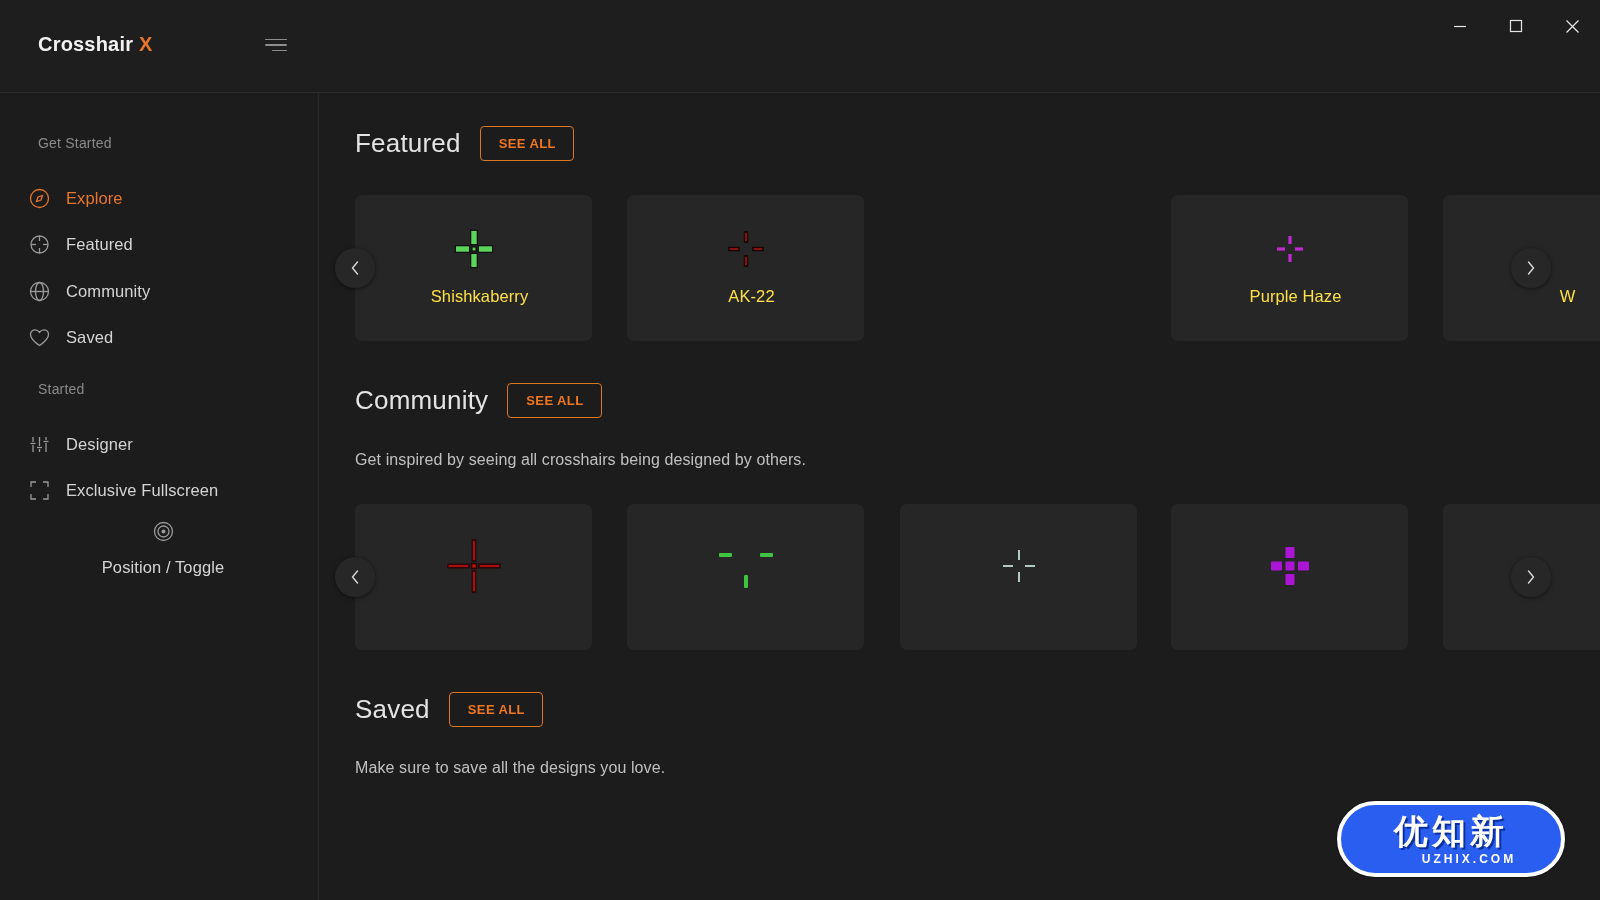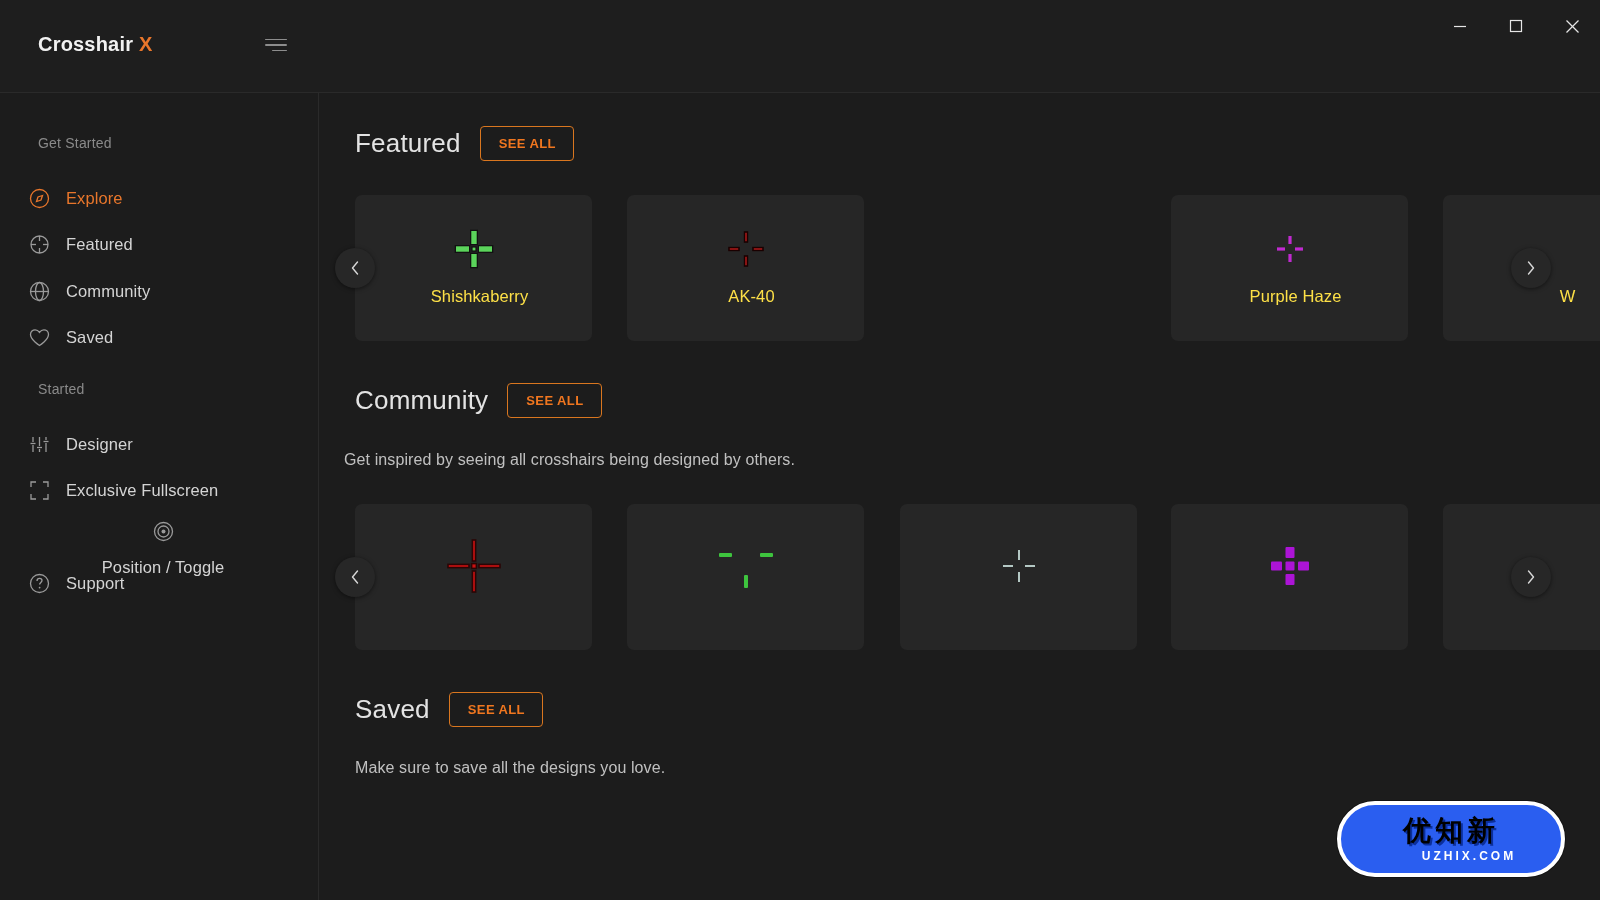--- a/index.html
+++ b/index.html
@@ -97,21 +97,21 @@
 
   
   .watermark {
     position:absolute; left:1337px; top:801px; width:228px; height:76px;
     border-radius:38px; background:#2a5ef0; border:4px solid #ffffff;
     display:flex; flex-direction:column; align-items:center; justify-content:center;
     box-shadow:0 0 0 1px rgba(0,0,0,.35);
   }
   .watermark .cn {
     font-family:"DejaVu Sans", sans-serif;
-    font-size:28px; font-weight:bold; color:#000000;
+    font-size:34px; font-weight:bold; color:#ffffff;
     letter-spacing:4px; line-height:1;
     text-shadow:2px 2px 0 #0b2f9c;
     margin-top:2px;
   }
   .watermark .dom {
     font-size:12px; font-weight:bold; color:#ffffff; letter-spacing:3px;
     margin-top:4px;
     padding-left:36px;
   }
 </style>
@@ -222,30 +222,20 @@
       </div>
       <div class="nav-item" style="top: 427px; flex-direction: column;">
         <span class="ic">
           <svg width="21" height="21" viewBox="0 0 21 21">
             <circle cx="10.5" cy="10.5" r="9" stroke="currentColor" fill="none" stroke-width="1.3"></circle>
             <circle cx="10.5" cy="10.5" r="5.5" stroke="currentColor" fill="none" stroke-width="1.3"></circle>
             <circle cx="10.5" cy="10.5" r="2" fill="currentColor" stroke="none"></circle>
           </svg>
         </span>
         <span class="lbl">Position / Toggle</span>
-      </div>
-      <div class="nav-item" style="top: 473.5px;">
-        <span class="ic">
-          <svg width="21" height="21" viewBox="0 0 21 21">
-            <circle cx="10.5" cy="10.5" r="9" stroke="currentColor" fill="none" stroke-width="1.3"></circle>
-            <path d="M8 8 C8 6.3 9.2 5.4 10.6 5.4 C12 5.4 13 6.3 13 7.6 C13 9.3 10.6 9.7 10.6 11.6" stroke="currentColor" fill="none" stroke-width="1.3"></path>
-            <circle cx="10.6" cy="14.6" r="0.9" fill="currentColor" stroke="none"></circle>
-          </svg>
-        </span>
-        <span class="lbl">Support</span>
       </div>
     </div>
 
   <div class="main" id="main">
       <div class="sec-head" style="top: 33px; left: 36px;">
         <div class="sec-title">Featured</div>
         <button class="see-all">SEE ALL</button>
       </div>
       <div class="carousel" style="top: 102px; height: 146px;">
         <div class="card" style="left: 36px; width: 237px; height: 146px;">
@@ -273,21 +263,21 @@
           <div class="art" style="top: 30px; height: 48px;">
             <svg width="38" height="38" viewBox="0 0 38 38">
               <g stroke="#1a0000" stroke-width="1.6" fill="#d32020">
                 <rect x="17.6" y="2" width="2.8" height="10"></rect>
                 <rect x="17.6" y="26" width="2.8" height="10"></rect>
                 <rect x="2" y="17.6" width="10" height="2.8"></rect>
                 <rect x="26" y="17.6" width="10" height="2.8"></rect>
               </g>
             </svg>
           </div>
-          <div class="cname" style="top: 92px;">AK-40</div>
+          <div class="cname" style="top: 92px;">AK-22</div>
         </div>
         <div class="card" style="left: 852px; width: 237px; height: 146px;">
           <div class="art" style="top: 30px; height: 48px;">
             <svg width="28" height="28" viewBox="0 0 28 28">
               <g fill="#c02ad0">
                 <rect x="12.4" y="1" width="3.2" height="8"></rect>
                 <rect x="12.4" y="19" width="3.2" height="8"></rect>
                 <rect x="1" y="12.4" width="8" height="3.2"></rect>
                 <rect x="19" y="12.4" width="8" height="3.2"></rect>
               </g>
@@ -307,21 +297,21 @@
         <div class="nav-arrow" style="left: 1192px; top: 53px;">
           <svg width="20" height="20" viewBox="0 0 20 20">
             <path d="M7.5 4 L12.5 10 L7.5 16" fill="none" stroke="#d8d8d8" stroke-width="1.4" stroke-linecap="round" stroke-linejoin="round"></path>
           </svg>
         </div>
       </div>
       <div class="sec-head" style="top: 290px; left: 36px;">
         <div class="sec-title">Community</div>
         <button class="see-all">SEE ALL</button>
       </div>
-      <div class="sec-sub" style="top: 358px; left: 25px;">Get inspired by seeing all crosshairs being designed by others.</div>
+      <div class="sec-sub" style="top: 358px; left: 36px;">Get inspired by seeing all crosshairs being designed by others.</div>
       <div class="carousel" style="top: 411px; height: 146px;">
         <div class="card" style="left: 36px; width: 237px; height: 146px;">
           <div class="art" style="top: 38px; height: 48px;">
             <svg width="58" height="58" viewBox="0 0 58 58">
               <g stroke="#2b0505" stroke-width="1.6" fill="#cc1111">
                 <rect x="27.4" y="3" width="3.2" height="21"></rect>
                 <rect x="27.4" y="34" width="3.2" height="21"></rect>
                 <rect x="3" y="27.4" width="21" height="3.2"></rect>
                 <rect x="34" y="27.4" width="21" height="3.2"></rect>
                 <rect x="26.6" y="26.6" width="4.8" height="4.8"></rect>

